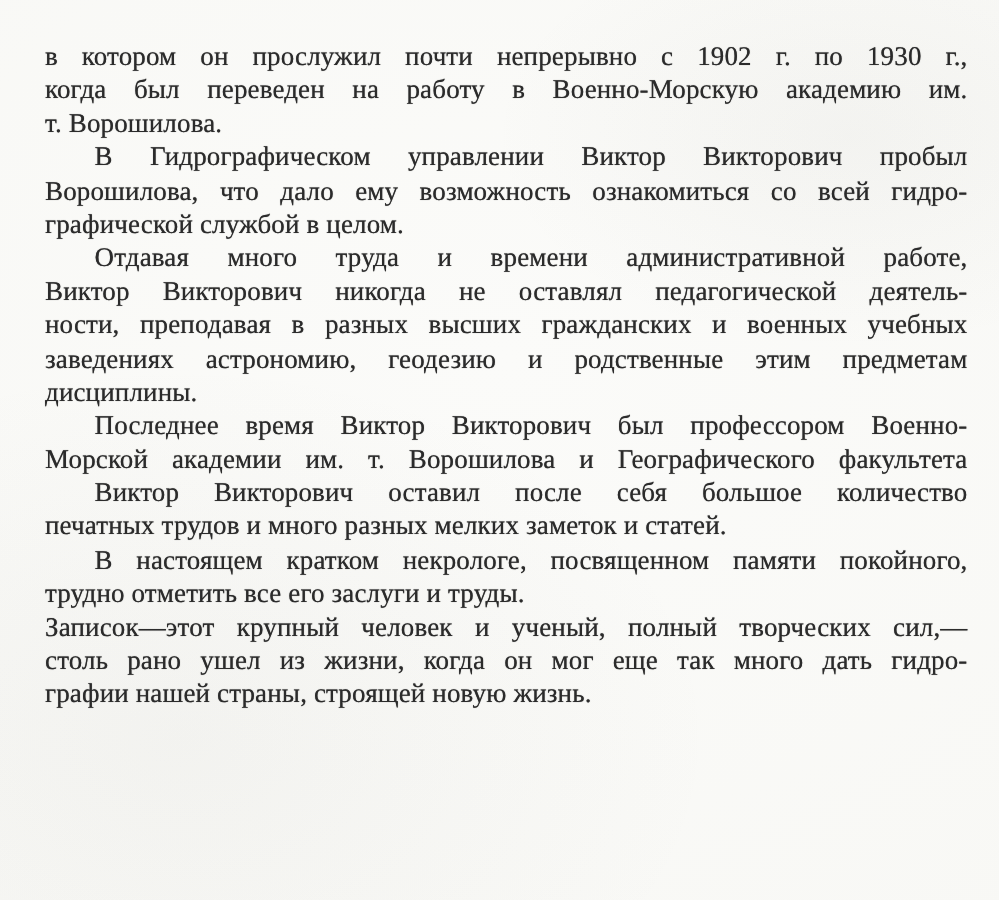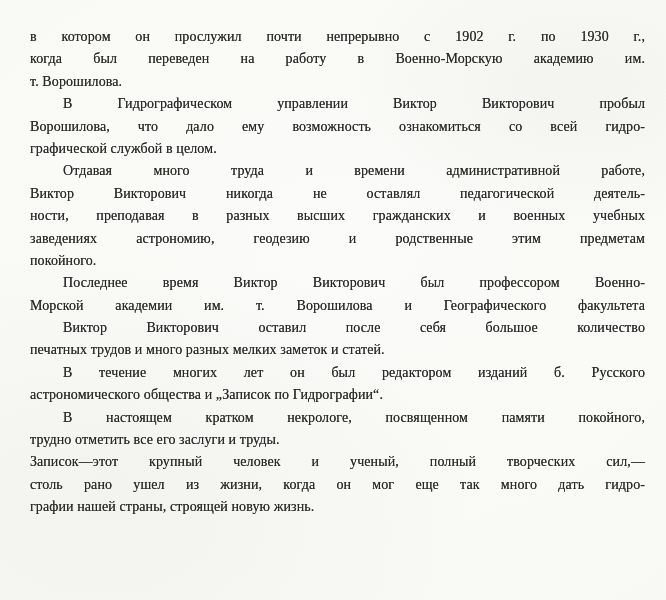--- a/index.html
+++ b/index.html
@@ -12,21 +12,21 @@
     width: 666px; height: 600px;
     overflow: hidden;
     background:
       radial-gradient(ellipse 90% 70% at 18% 82%, rgba(120,120,110,0.05) 0%, rgba(120,120,110,0) 60%),
       radial-gradient(ellipse 60% 40% at 85% 15%, rgba(120,120,110,0.05) 0%, rgba(120,120,110,0) 60%),
       radial-gradient(ellipse 140% 120% at 50% 40%, #fbfbf9 0%, #f8f8f5 65%, #efefec 100%);
   }
   .textblock {
     position: absolute;
     left: 30px; top: 26px; width: 615px;
-    font-size: 14px;
+    font-size: 18px;
     line-height: 22.4px;
     color: #2b2b2b;
     letter-spacing: 0.1px;
     text-shadow: 0 0 0.5px rgba(43,43,43,0.8);
   }
   .para { margin: 0; padding: 0; }
   .line { height: 22.4px; }
   .line.j { text-align: justify; text-align-last: justify; }
   .line.in { text-indent: 33px; }
 </style>
@@ -46,37 +46,33 @@
       <div class="line j in">В Гидрографическом управлении Виктор Викторович пробыл</div>
       <div class="line j">Ворошилова, что дало ему возможность ознакомиться со всей гидро-</div>
       <div class="line">графической службой в целом.</div>
     </div>
 
     <div class="para">
       <div class="line j in">Отдавая много труда и времени административной работе,</div>
       <div class="line j">Виктор Викторович никогда не оставлял педагогической деятель-</div>
       <div class="line j">ности, преподавая в разных высших гражданских и военных учебных</div>
       <div class="line j">заведениях астрономию, геодезию и родственные этим предметам</div>
-      <div class="line">покойного.</div>
+      <div class="line">дисциплины.</div>
     </div>
 
     <div class="para">
       <div class="line j in">Последнее время Виктор Викторович был профессором Военно-</div>
       <div class="line j">Морской академии им. т. Ворошилова и Географического факультета</div>
     </div>
 
     <div class="para">
       <div class="line j in">Виктор Викторович оставил после себя большое количество</div>
       <div class="line">печатных трудов и много разных мелких заметок и статей.</div>
     </div>
 
-    <div class="para">
-      <div class="line j in">В течение многих лет он был редактором изданий б. Русского</div>
-      <div class="line">астрономического общества и „Записок по Гидрографии“.</div>
-    </div>
 
     <div class="para">
       <div class="line j in">В настоящем кратком некрологе, посвященном памяти покойного,</div>
       <div class="line">трудно отметить все его заслуги и труды.</div>
     </div>
 
     <div class="para">
       <div class="line j">Записок—этот крупный человек и ученый, полный творческих сил,—</div>
       <div class="line j">столь рано ушел из жизни, когда он мог еще так много дать гидро-</div>
       <div class="line">графии нашей страны, строящей новую жизнь.</div>

